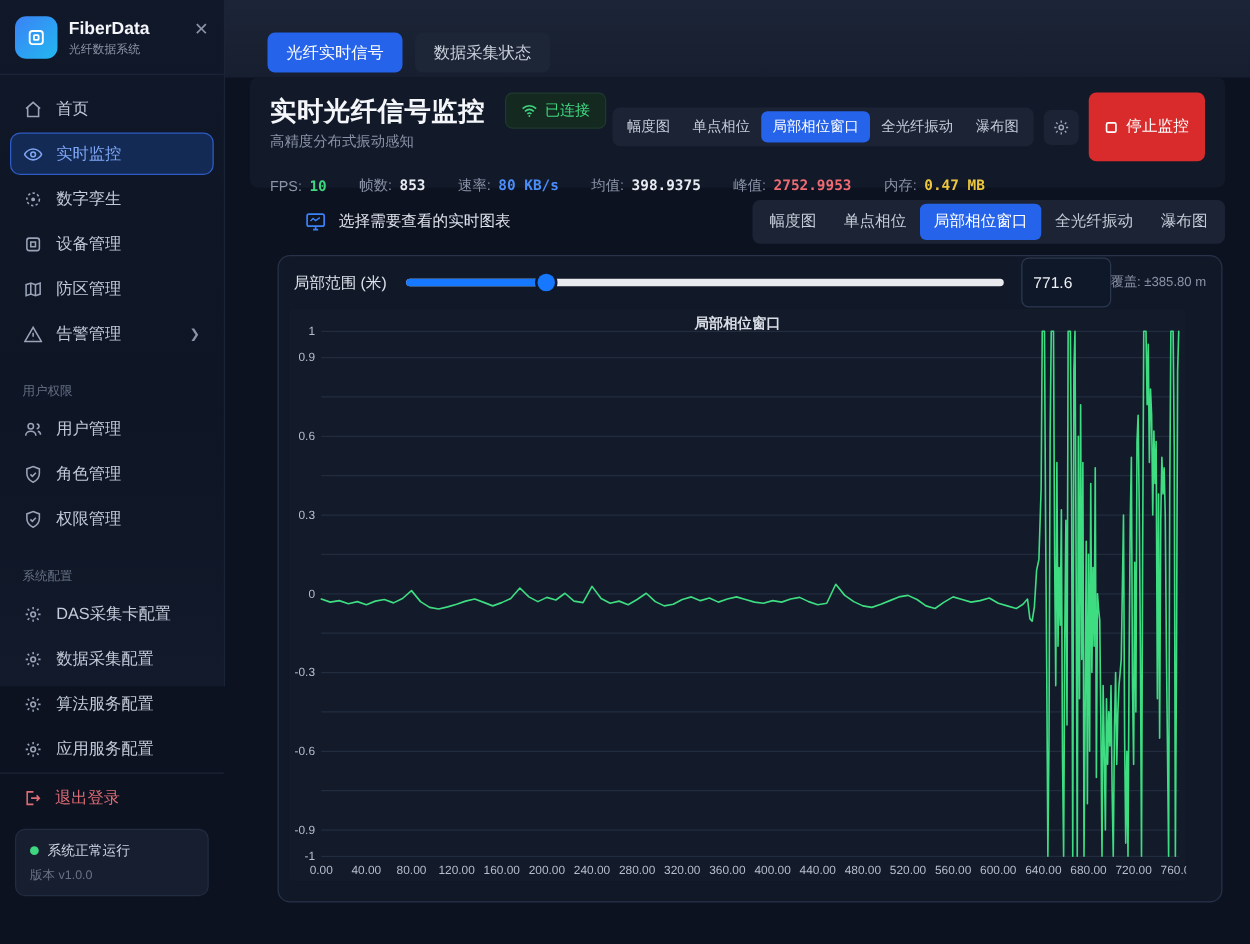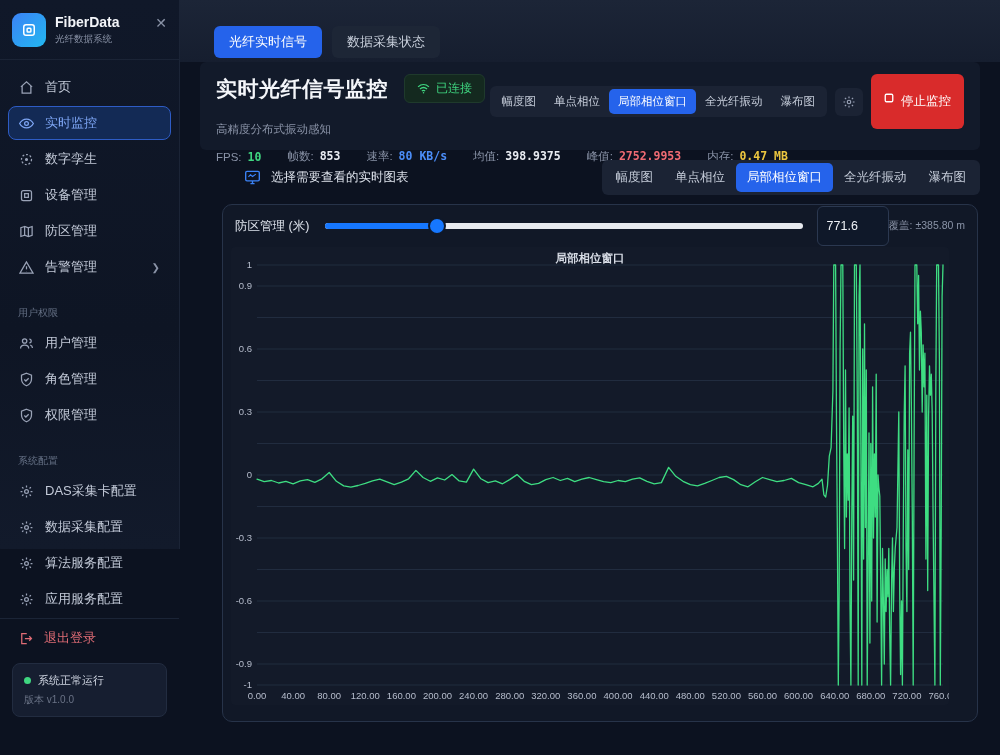--- a/index.html
+++ b/index.html
@@ -42,29 +42,29 @@
   .toptab { font-size:13px; padding:7px 15px; border-radius:6px; background:#1d2636; color:#c9d0dc; cursor:pointer; }
   .toptab.active { background:#2563eb; color:#fff;margin-top:44px; }
 
   .header-card { position:absolute; left:20px; top:62px; width:780px; height:88px;
     background:#121a2a; border-radius:6px; padding:12px 16px 10px 16px; }
   .hc-top { display:flex; align-items:flex-start; }
   .title-wrap { display:flex; align-items:center; gap:16px; }
   .page-title { font-size:21px; font-weight:bold; color:#f4f6fa; letter-spacing:0.5px; }
   .conn-badge { display:flex; align-items:center; gap:6px; background:#14291f; border:1px solid #1f3a2c;
     border-radius:6px; padding:5px 12px; color:#3fd680; font-size:12px; }
-  .subtitle { font-size:11.5px; color:#8a93a7; margin-top:19px; }
+  .subtitle { font-size:11.5px; color:#8a93a7; margin-top:3px; }
   .hc-right { margin-left:auto; display:flex; align-items:center; gap:8px; }
   .seg { display:flex; background:#1b2334; border-radius:6px; padding:3px; }
   .seg button { border:0; background:transparent; color:#c5ccd9; font-size:11.5px; padding:5px 9px;
     border-radius:5px; cursor:pointer; font-family:inherit; white-space:nowrap; }
   .seg button.active { background:#2563eb; color:#fff; }
   .icon-btn { width:28px; height:28px; background:#1b2334; border:0; border-radius:6px; color:#9aa3b7;
     display:flex; align-items:center; justify-content:center; cursor:pointer; }
-  .stop-btn { display:flex; align-items:flex-start; gap:7px; background:#d92b2b; border:0; border-radius:6px;
+  .stop-btn { display:flex; align-items:center; gap:7px; background:#d92b2b; border:0; border-radius:6px;
     color:#fff; font-size:12.5px; padding:19px 13px; cursor:pointer; font-family:inherit; }
   .stats-row { display:flex; align-items:flex-end; gap:26px; margin-top:12px; font-size:11.5px; }
   .stat { display:flex; gap:6px; align-items:baseline; }
   .stat .lb { color:#8a93a7; }
   .stat .vl { font-family:"DejaVu Sans Mono",monospace; font-size:11.5px; font-weight:bold; }
   .v-green{color:#3fd680;} .v-white{color:#e8ebf1;} .v-blue{color:#4b8df8;} .v-red{color:#ef6b73;} .v-yellow{color:#ecc63f;}
 
   .selector-row { position:absolute; left:64px; top:160px; width:736px; display:flex; align-items:center; }
   .sel-label { display:flex; align-items:center; gap:10px; font-size:12.5px; color:#dde2eb; }
   .selector-row .seg { margin-left:auto; }
@@ -344,21 +344,21 @@
       <button>幅度图</button>
       <button>单点相位</button>
       <button class="active">局部相位窗口</button>
       <button>全光纤振动</button>
       <button>瀑布图</button>
     </div>
   </div>
 
   <section class="content-box">
     <div class="slider-row">
-      <span class="slider-label">防区管理 (米)</span>
+      <span class="slider-label">局部范围 (米)</span>
       <div class="slider-track">
         <div class="slider-fill" style="width: 23.5%;"></div>
         <div class="slider-thumb" style="left: 23.5%;"></div>
       </div>
       <div class="slider-value">771.6</div>
       <span class="coverage">覆盖: ±385.80 m</span>
     </div>
     <div class="chart-panel">
       <div class="ct-title">局部相位窗口</div>
       <svg id="chart-svg" width="718" height="458" viewBox="0 0 718 458">

